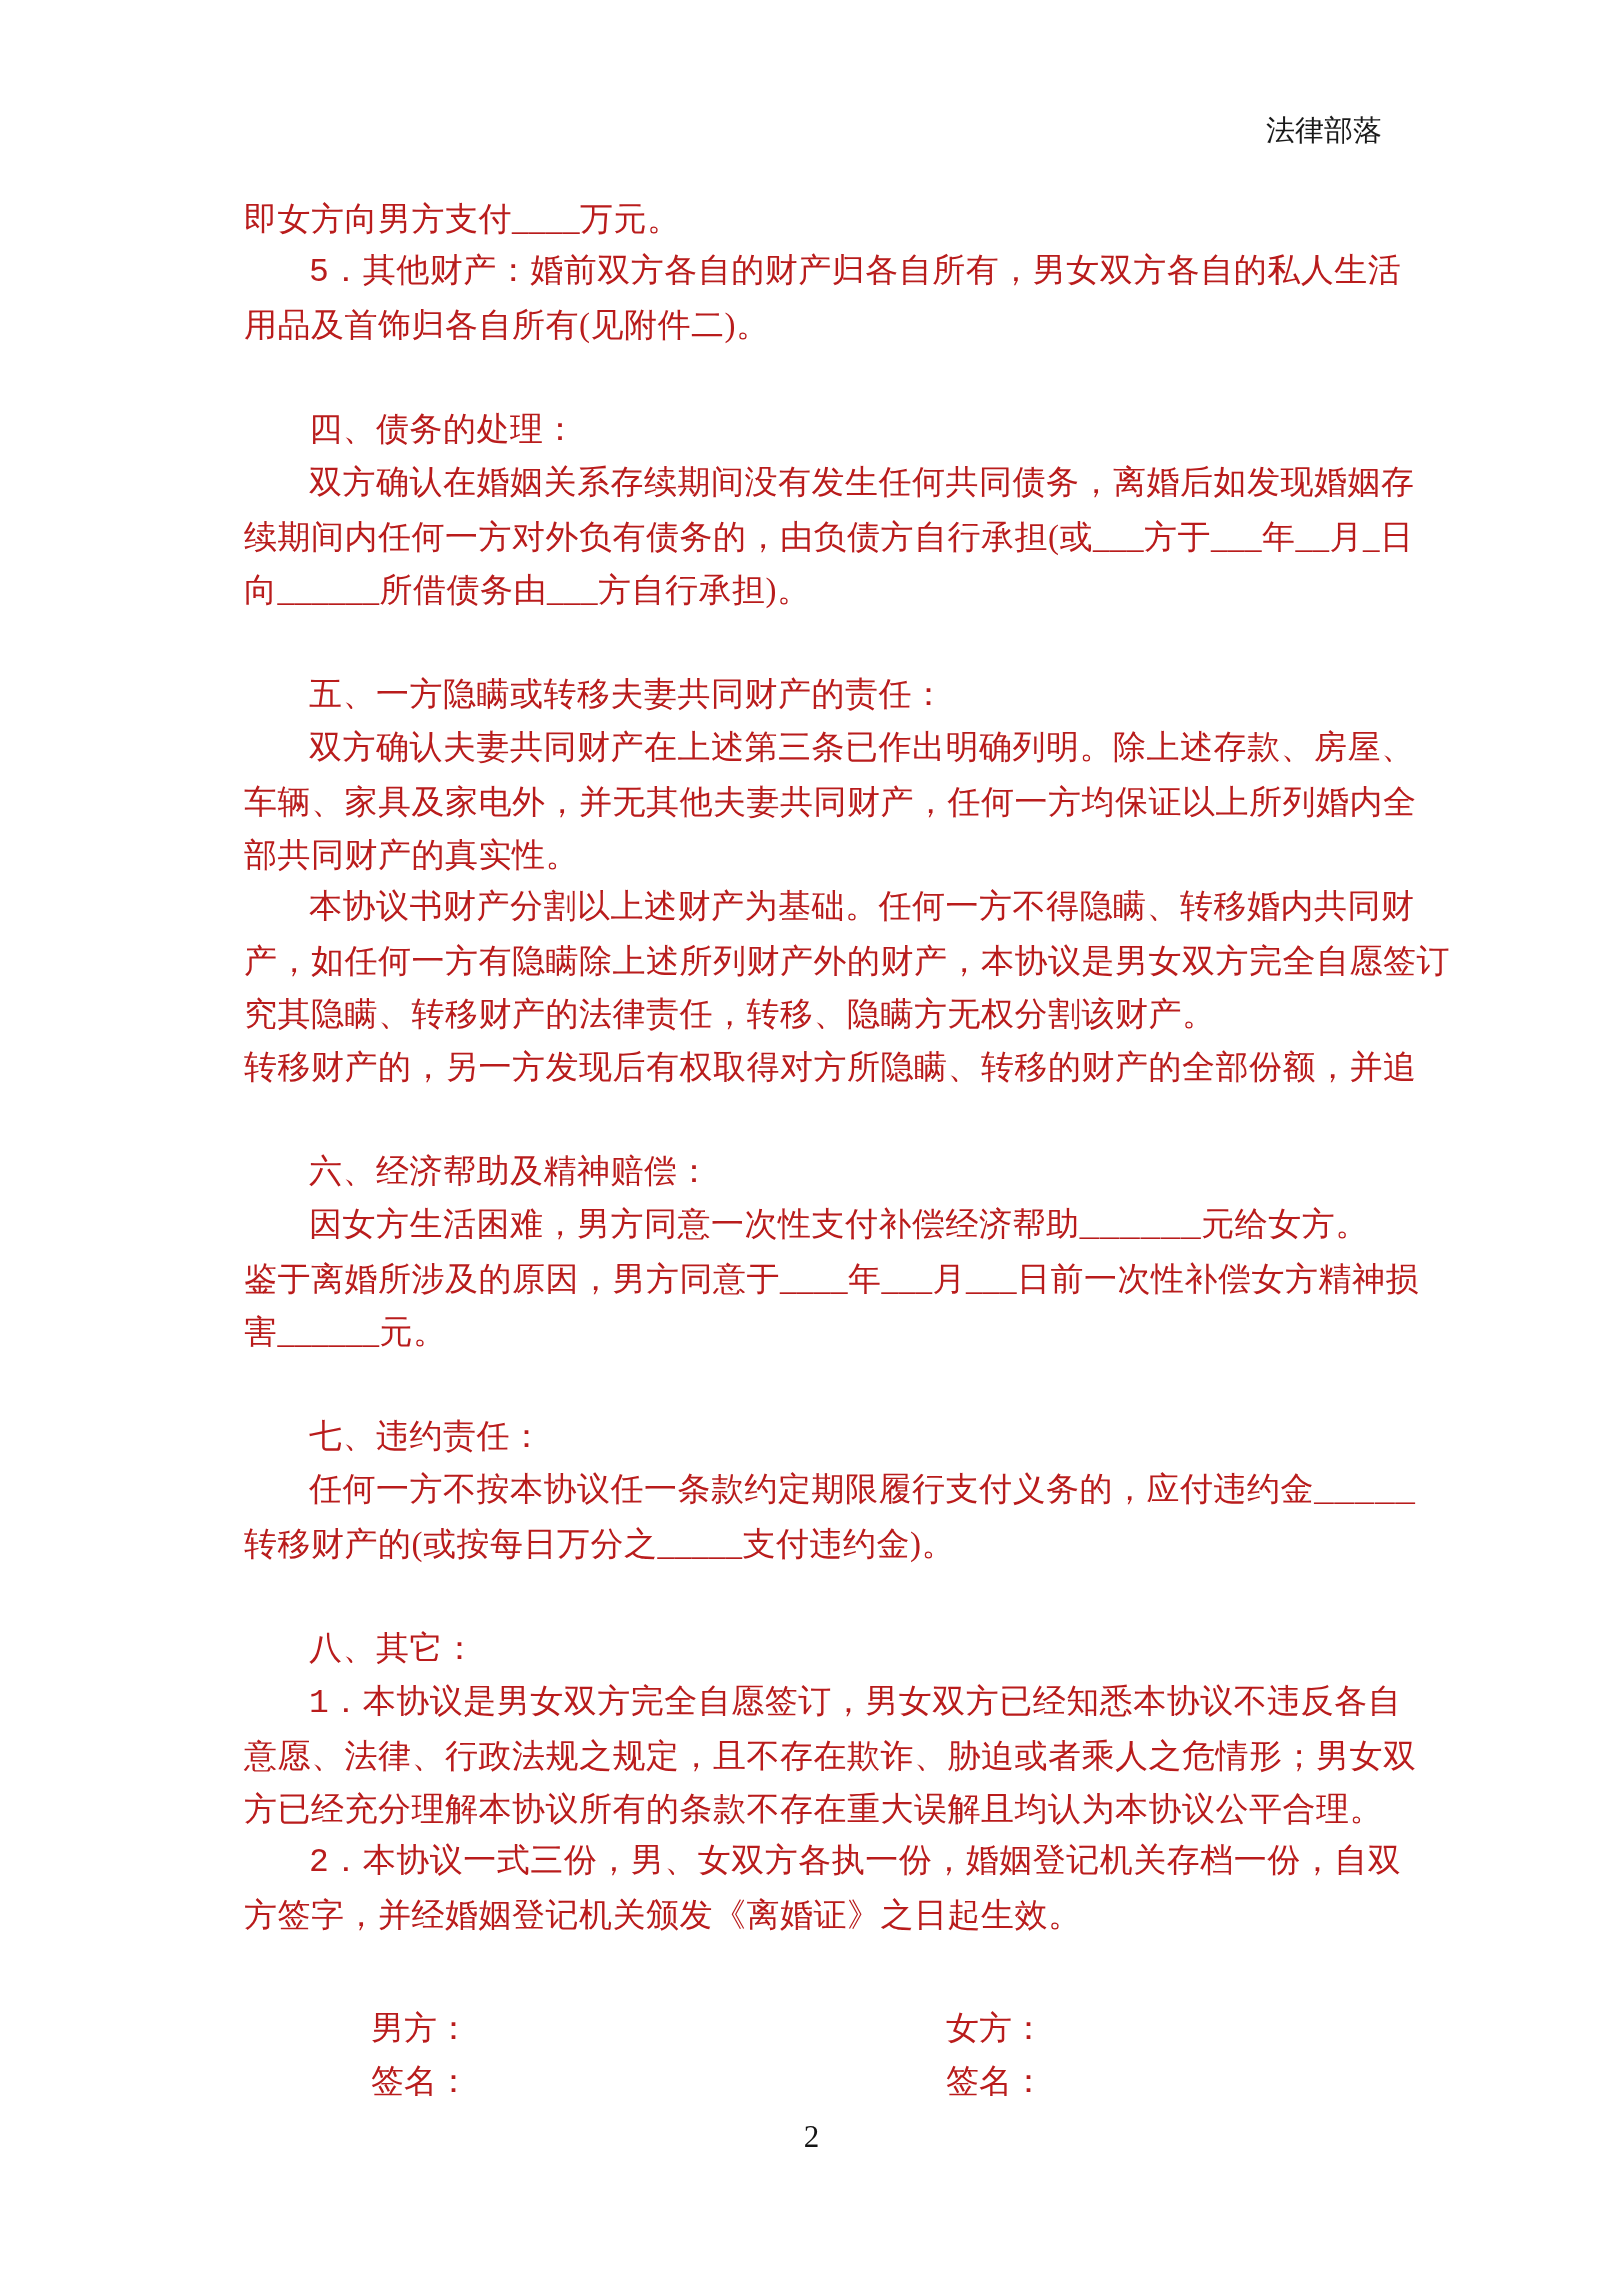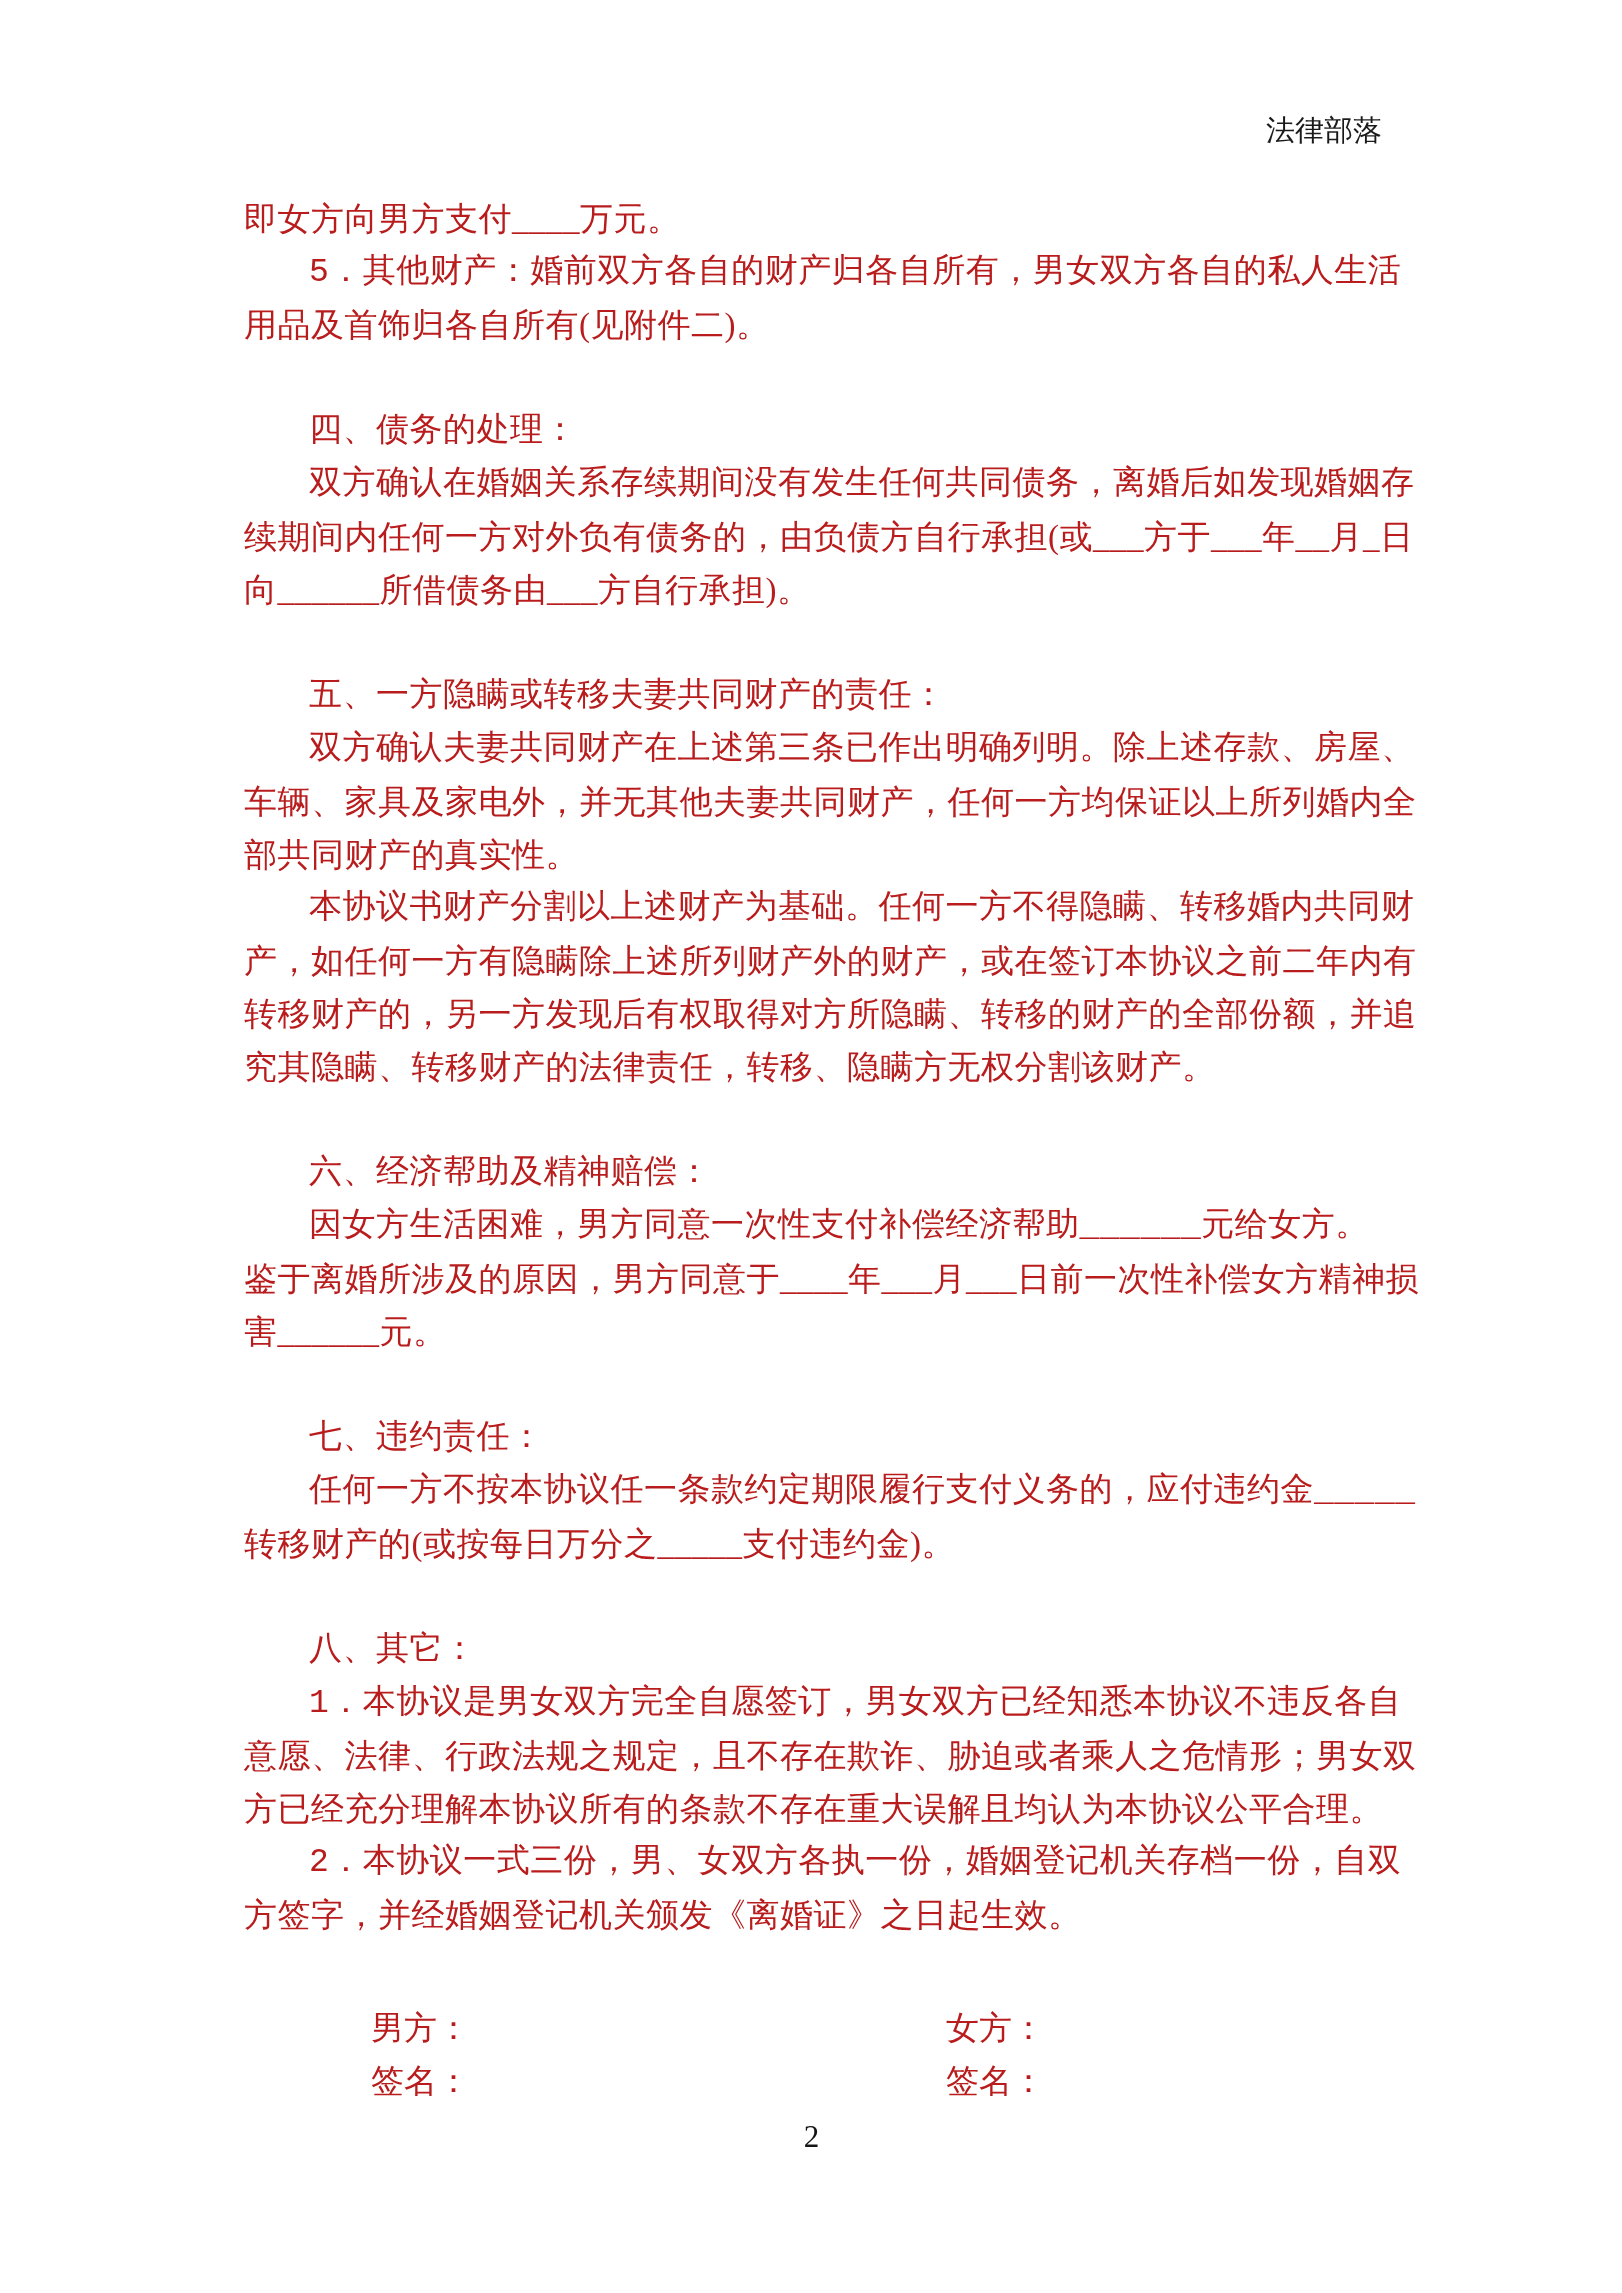--- a/index.html
+++ b/index.html
@@ -95,23 +95,23 @@
       <div class="line indent">四、债务的处理：</div>
       <div class="line indent">双方确认在婚姻关系存续期间没有发生任何共同债务，离婚后如发现婚姻存</div>
       <div class="line">续期间内任何一方对外负有债务的，由负债方自行承担(或___方于___年__月_日</div>
       <div class="line">向______所借债务由___方自行承担)。</div>
       <div class="line blankline"></div>
       <div class="line indent">五、一方隐瞒或转移夫妻共同财产的责任：</div>
       <div class="line indent">双方确认夫妻共同财产在上述第三条已作出明确列明。除上述存款、房屋、</div>
       <div class="line">车辆、家具及家电外，并无其他夫妻共同财产，任何一方均保证以上所列婚内全</div>
       <div class="line">部共同财产的真实性。</div>
       <div class="line indent">本协议书财产分割以上述财产为基础。任何一方不得隐瞒、转移婚内共同财</div>
-      <div class="line">产，如任何一方有隐瞒除上述所列财产外的财产，或在签订本协议之前二年内有</div>
+      <div class="line">产，如任何一方有隐瞒除上述所列财产外的财产，本协议是男女双方完全自愿签订</div>
+      <div class="line">究其隐瞒、转移财产的法律责任，转移、隐瞒方无权分割该财产。</div>
       <div class="line">转移财产的，另一方发现后有权取得对方所隐瞒、转移的财产的全部份额，并追</div>
-      <div class="line">究其隐瞒、转移财产的法律责任，转移、隐瞒方无权分割该财产。</div>
       <div class="line blankline"></div>
       <div class="line indent">六、经济帮助及精神赔偿：</div>
       <div class="line indent">因女方生活困难，男方同意一次性支付补偿经济帮助______元给女方。</div>
       <div class="line">鉴于离婚所涉及的原因，男方同意于____年___月___日前一次性补偿女方精神损</div>
       <div class="line">害______元。</div>
       <div class="line blankline"></div>
       <div class="line indent">七、违约责任：</div>
       <div class="line indent">任何一方不按本协议任一条款约定期限履行支付义务的，应付违约金_____</div>
       <div class="line">转移财产的(或按每日万分之_____支付违约金)。</div>
       <div class="line blankline"></div>

